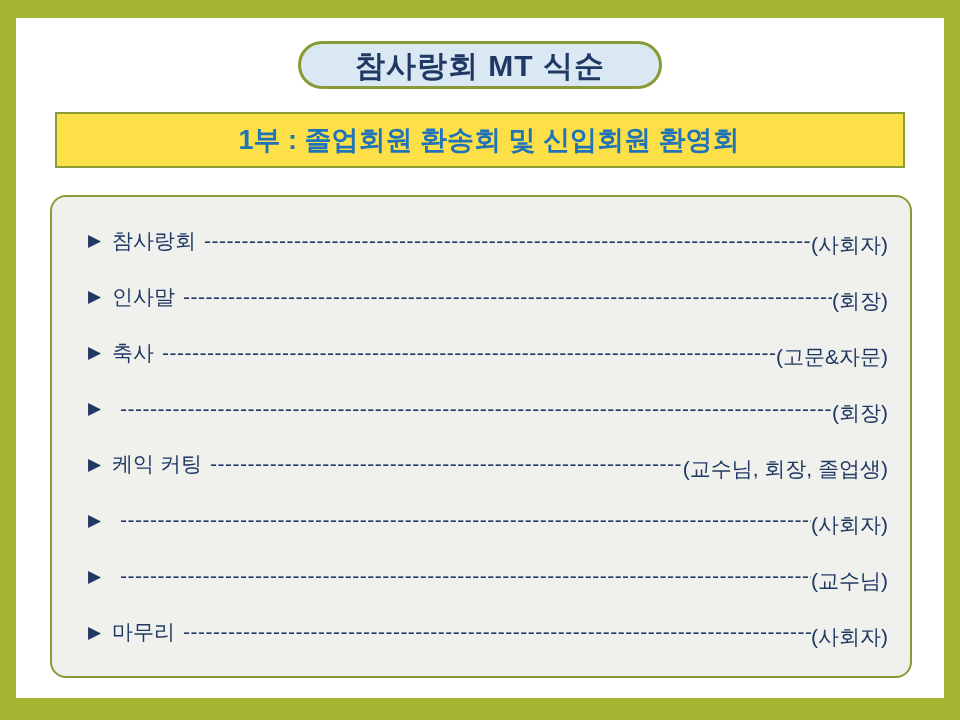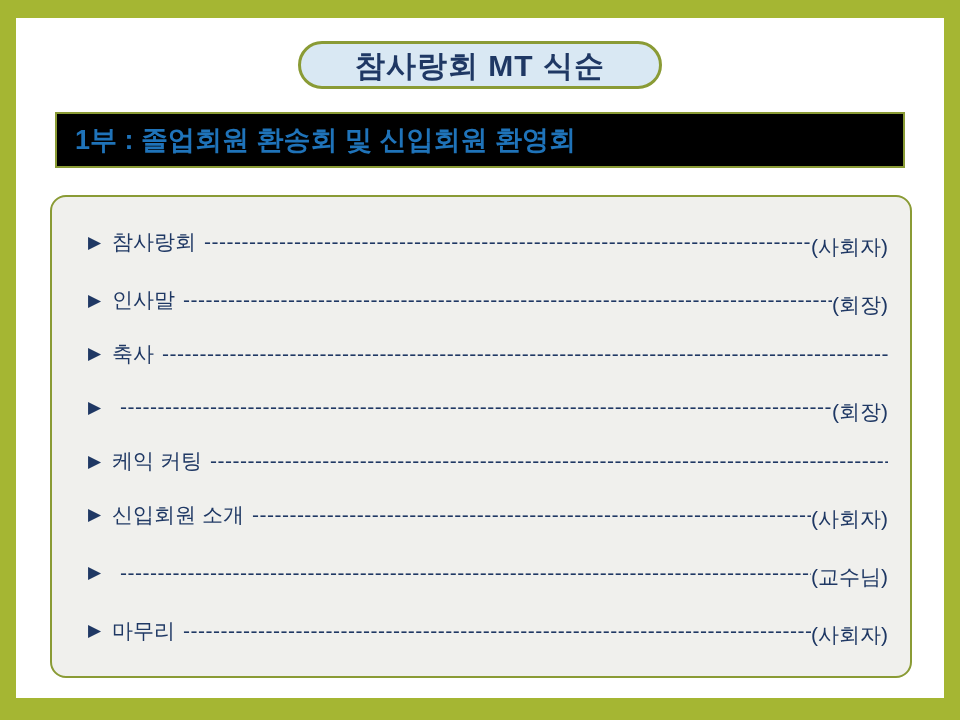--- a/index.html
+++ b/index.html
@@ -1,16 +1,16 @@
 <!DOCTYPE html>
 <html><head>
 <meta charset="utf-8">
 <style>
   html, body { margin: 0; padding: 0; background: #ffffff; }
-  * { box-sizing: border-box; }
+  * { box-sizing: border-box; text-align: center; }
 
   .slide {
     position: relative;
     width: 960px;
     height: 720px;
     background: #ffffff;
     border-style: solid;
     border-color: #a5b633;
     border-width: 18px 16px 22px 16px;
     font-family: "Liberation Sans", "DejaVu Sans", sans-serif;
@@ -34,21 +34,21 @@
     white-space: nowrap;
     letter-spacing: 1px;
   }
 
   .section-header {
     position: absolute;
     top: 94px;
     left: 39px;
     width: 850px;
     height: 56px;
-    background: #000000;
+    background: #fde047;
     border: 2px solid #8a9b35;
     color: #1f73b9;
     font-size: 27px;
     font-weight: bold;
     line-height: 52px;
     padding-left: 18px;
     white-space: nowrap;
   }
 
   .agenda-panel {
@@ -121,34 +121,35 @@
       <div class="row">
         <span class="bullet">▶</span>
         <span class="label">인사말</span>
         <span class="leader">------------------------------------------------------------------------------------------------------------------------------------------------------------------------------------------------------------------------------------------------------------------------------------------------------------</span>
         <span class="role">(회장)</span>
       </div>
       <div class="row">
         <span class="bullet">▶</span>
         <span class="label">축사</span>
         <span class="leader">------------------------------------------------------------------------------------------------------------------------------------------------------------------------------------------------------------------------------------------------------------------------------------------------------------</span>
+        <span class="role">(고문&amp;자문)</span>
       </div>
       <div class="row">
         <span class="bullet">▶</span>
         <span class="leader">------------------------------------------------------------------------------------------------------------------------------------------------------------------------------------------------------------------------------------------------------------------------------------------------------------</span>
         <span class="role">(회장)</span>
       </div>
       <div class="row">
         <span class="bullet">▶</span>
         <span class="label">케익 커팅</span>
         <span class="leader">------------------------------------------------------------------------------------------------------------------------------------------------------------------------------------------------------------------------------------------------------------------------------------------------------------</span>
+        <span class="role">(교수님, 회장, 졸업생)</span>
       </div>
       <div class="row">
         <span class="bullet">▶</span>
-        <span class="label">신입회원 소개</span>
         <span class="leader">------------------------------------------------------------------------------------------------------------------------------------------------------------------------------------------------------------------------------------------------------------------------------------------------------------</span>
         <span class="role">(사회자)</span>
       </div>
       <div class="row">
         <span class="bullet">▶</span>
         <span class="leader">------------------------------------------------------------------------------------------------------------------------------------------------------------------------------------------------------------------------------------------------------------------------------------------------------------</span>
         <span class="role">(교수님)</span>
       </div>
       <div class="row">
         <span class="bullet">▶</span>

